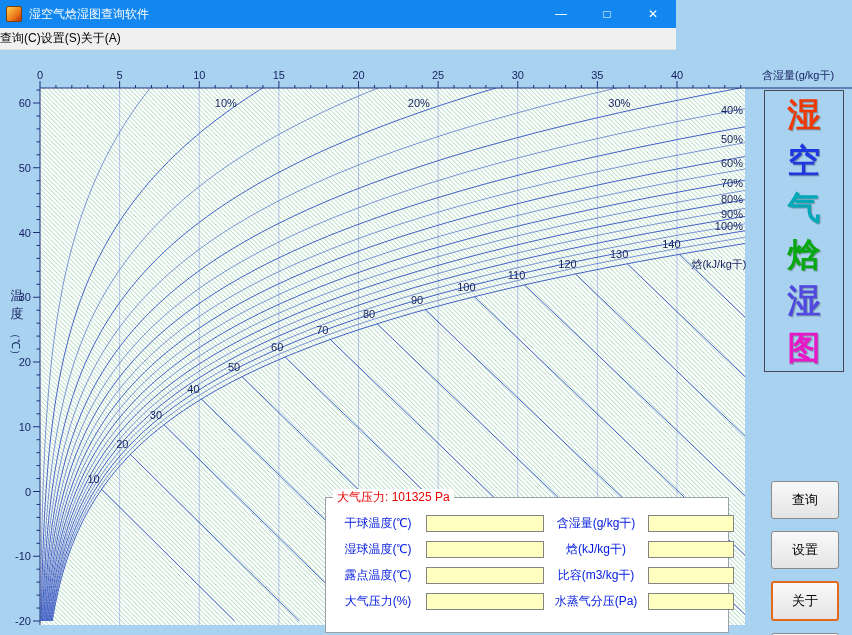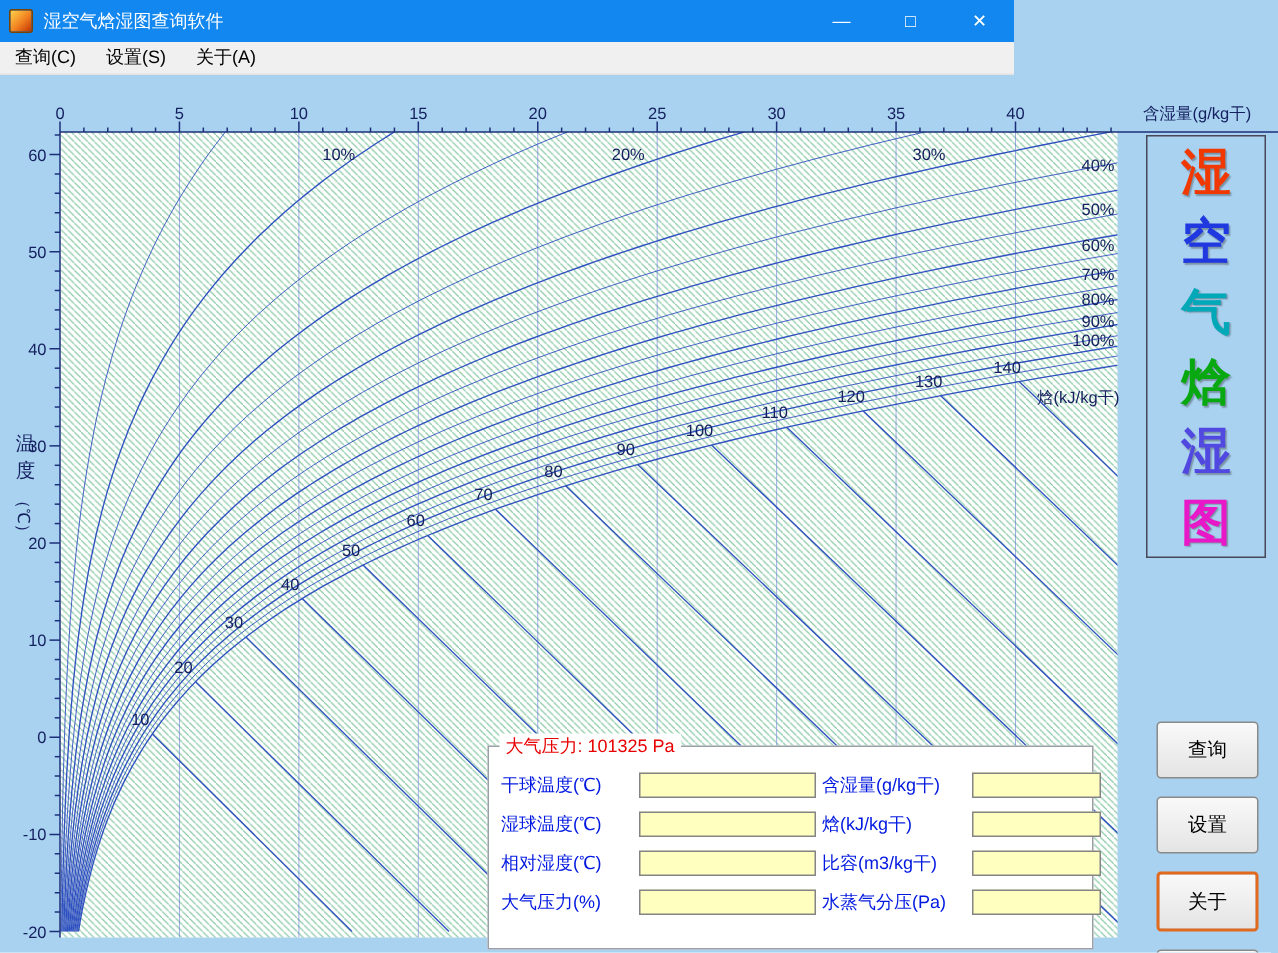--- a/index.html
+++ b/index.html
@@ -8,41 +8,41 @@
 
   
   .titlebar{height:28px;background:#1287ef;display:flex;align-items:center;padding-left:6px;box-sizing:border-box;}
   .appicon{width:16px;height:16px;border-radius:2px;background:linear-gradient(135deg,#ffd24a 0%,#f08020 55%,#c03000 100%);border:1px solid #7a4200;box-sizing:border-box;flex:0 0 auto;}
   .wtitle{color:#fff;font-size:12px;margin-left:7px;white-space:nowrap;}
   .wincontrols{margin-left:auto;display:flex;height:100%;}
   .wbtn{width:46px;height:100%;display:flex;align-items:center;justify-content:center;color:#fff;font-size:12px;cursor:default;}
 
   
   .menubar{height:22px;background:#f0f0f0;display:flex;align-items:center;font-size:12px;color:#000;border-bottom:1px solid #e2e2e2;box-sizing:border-box;}
-  .menu-item{padding:3px 10px;}
+  .menu-item{padding:3px 0;}
 
   
   .client{position:relative;width:852px;height:585px;background:#a9d2f1;}
   svg#chart{position:absolute;left:0;top:0;}
   svg text{font-family:"Liberation Sans",sans-serif;}
 
   
   .side-title{position:absolute;left:764px;top:40px;width:80px;height:282px;border:1px solid #474757;box-sizing:border-box;display:flex;flex-direction:column;justify-content:space-around;align-items:center;}
   .art-char{font-size:33px;font-weight:700;line-height:1;text-shadow:1px 1px 1px rgba(50,50,50,.4);}
 
   
   .btn-col{position:absolute;left:771px;top:431px;width:68px;display:flex;flex-direction:column;gap:12px;}
   .btn{width:68px;height:26px;background:linear-gradient(#f9f9f9,#e4e4e4);border:1px solid #8a8a8a;border-radius:3px;font-size:13px;font-family:"Liberation Sans",sans-serif;display:flex;align-items:center;justify-content:center;box-sizing:border-box;padding:18px;}
   .btn.focused{border:2px solid #e26a1e;}
 
   
   .form-panel{position:absolute;left:325px;top:447px;width:404px;height:136px;background:#ffffff;border:1px solid #9aa0a6;box-sizing:border-box;}
   .legend{position:absolute;top:-9px;left:7px;background:#ffffff;padding:0 4px;color:#e80000;font-size:12px;white-space:nowrap;}
   .fgrid{display:grid;grid-template-columns:88px 118px 96px 86px;column-gap:4px;row-gap:9px;padding:17px 4px 0 8px;align-items:center;}
-  .flabel{font-size:12px;color:#0018e0;text-align:left;white-space:nowrap;}
+  .flabel{font-size:12px;color:#0018e0;text-align:center;white-space:nowrap;}
   .field-input{height:17px;background:#ffffc0;border:1px solid #848484;box-sizing:border-box;width:100%;font-size:12px;padding:0 3px;}
 </style>
 </head>
 <body>
 
 <div class="window">
 
   <div class="titlebar">
     <span class="appicon"></span>
     <span class="wtitle">湿空气焓湿图查询软件</span>
@@ -277,21 +277,21 @@
       <span class="legend">大气压力: 101325 Pa</span>
       <div class="fgrid" id="fields">
           <span class="flabel">干球温度(℃)</span>
           <input type="text" class="field-input" style="">
           <span class="flabel">含湿量(g/kg干)</span>
           <input type="text" class="field-input" style="">
           <span class="flabel">湿球温度(℃)</span>
           <input type="text" class="field-input" style="">
           <span class="flabel">焓(kJ/kg干)</span>
           <input type="text" class="field-input" style="">
-          <span class="flabel">相对湿度(℃)</span>
+          <span class="flabel">露点温度(℃)</span>
           <input type="text" class="field-input" style="">
           <span class="flabel">比容(m3/kg干)</span>
           <input type="text" class="field-input" style="">
           <span class="flabel">大气压力(%)</span>
           <input type="text" class="field-input" style="">
           <span class="flabel">水蒸气分压(Pa)</span>
           <input type="text" class="field-input" style="">
         </div>
     </div>
   </div>

